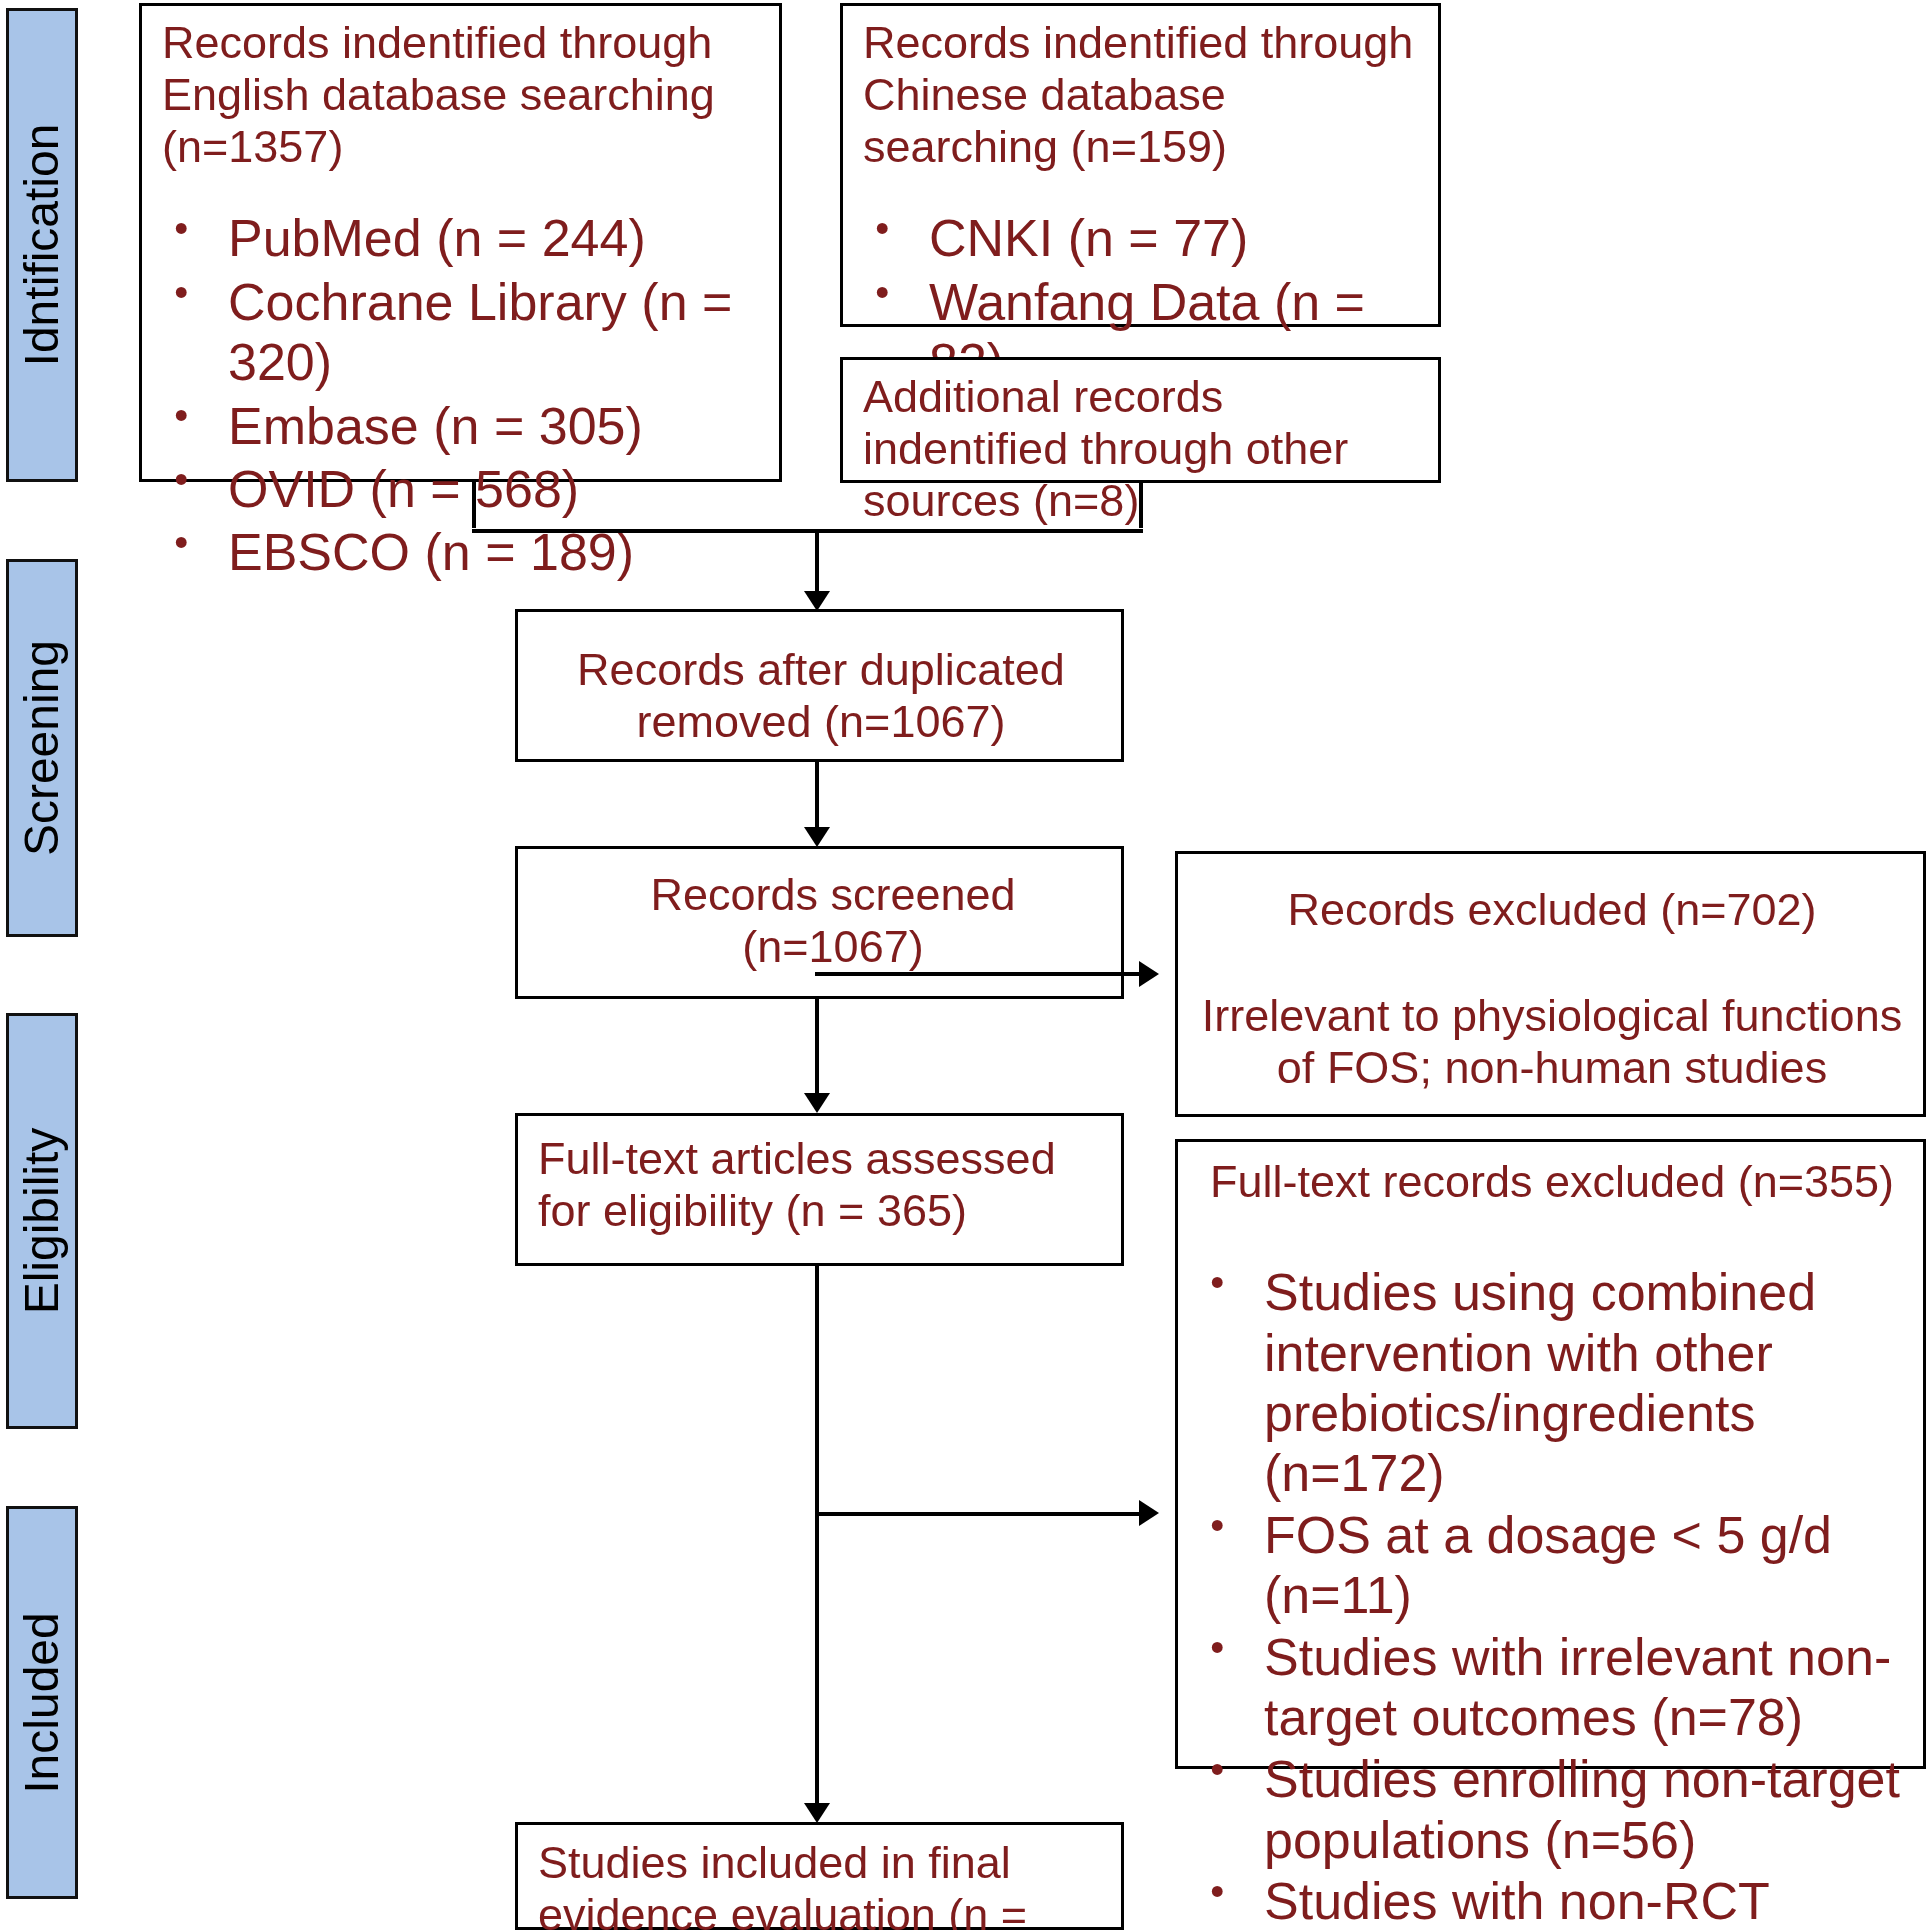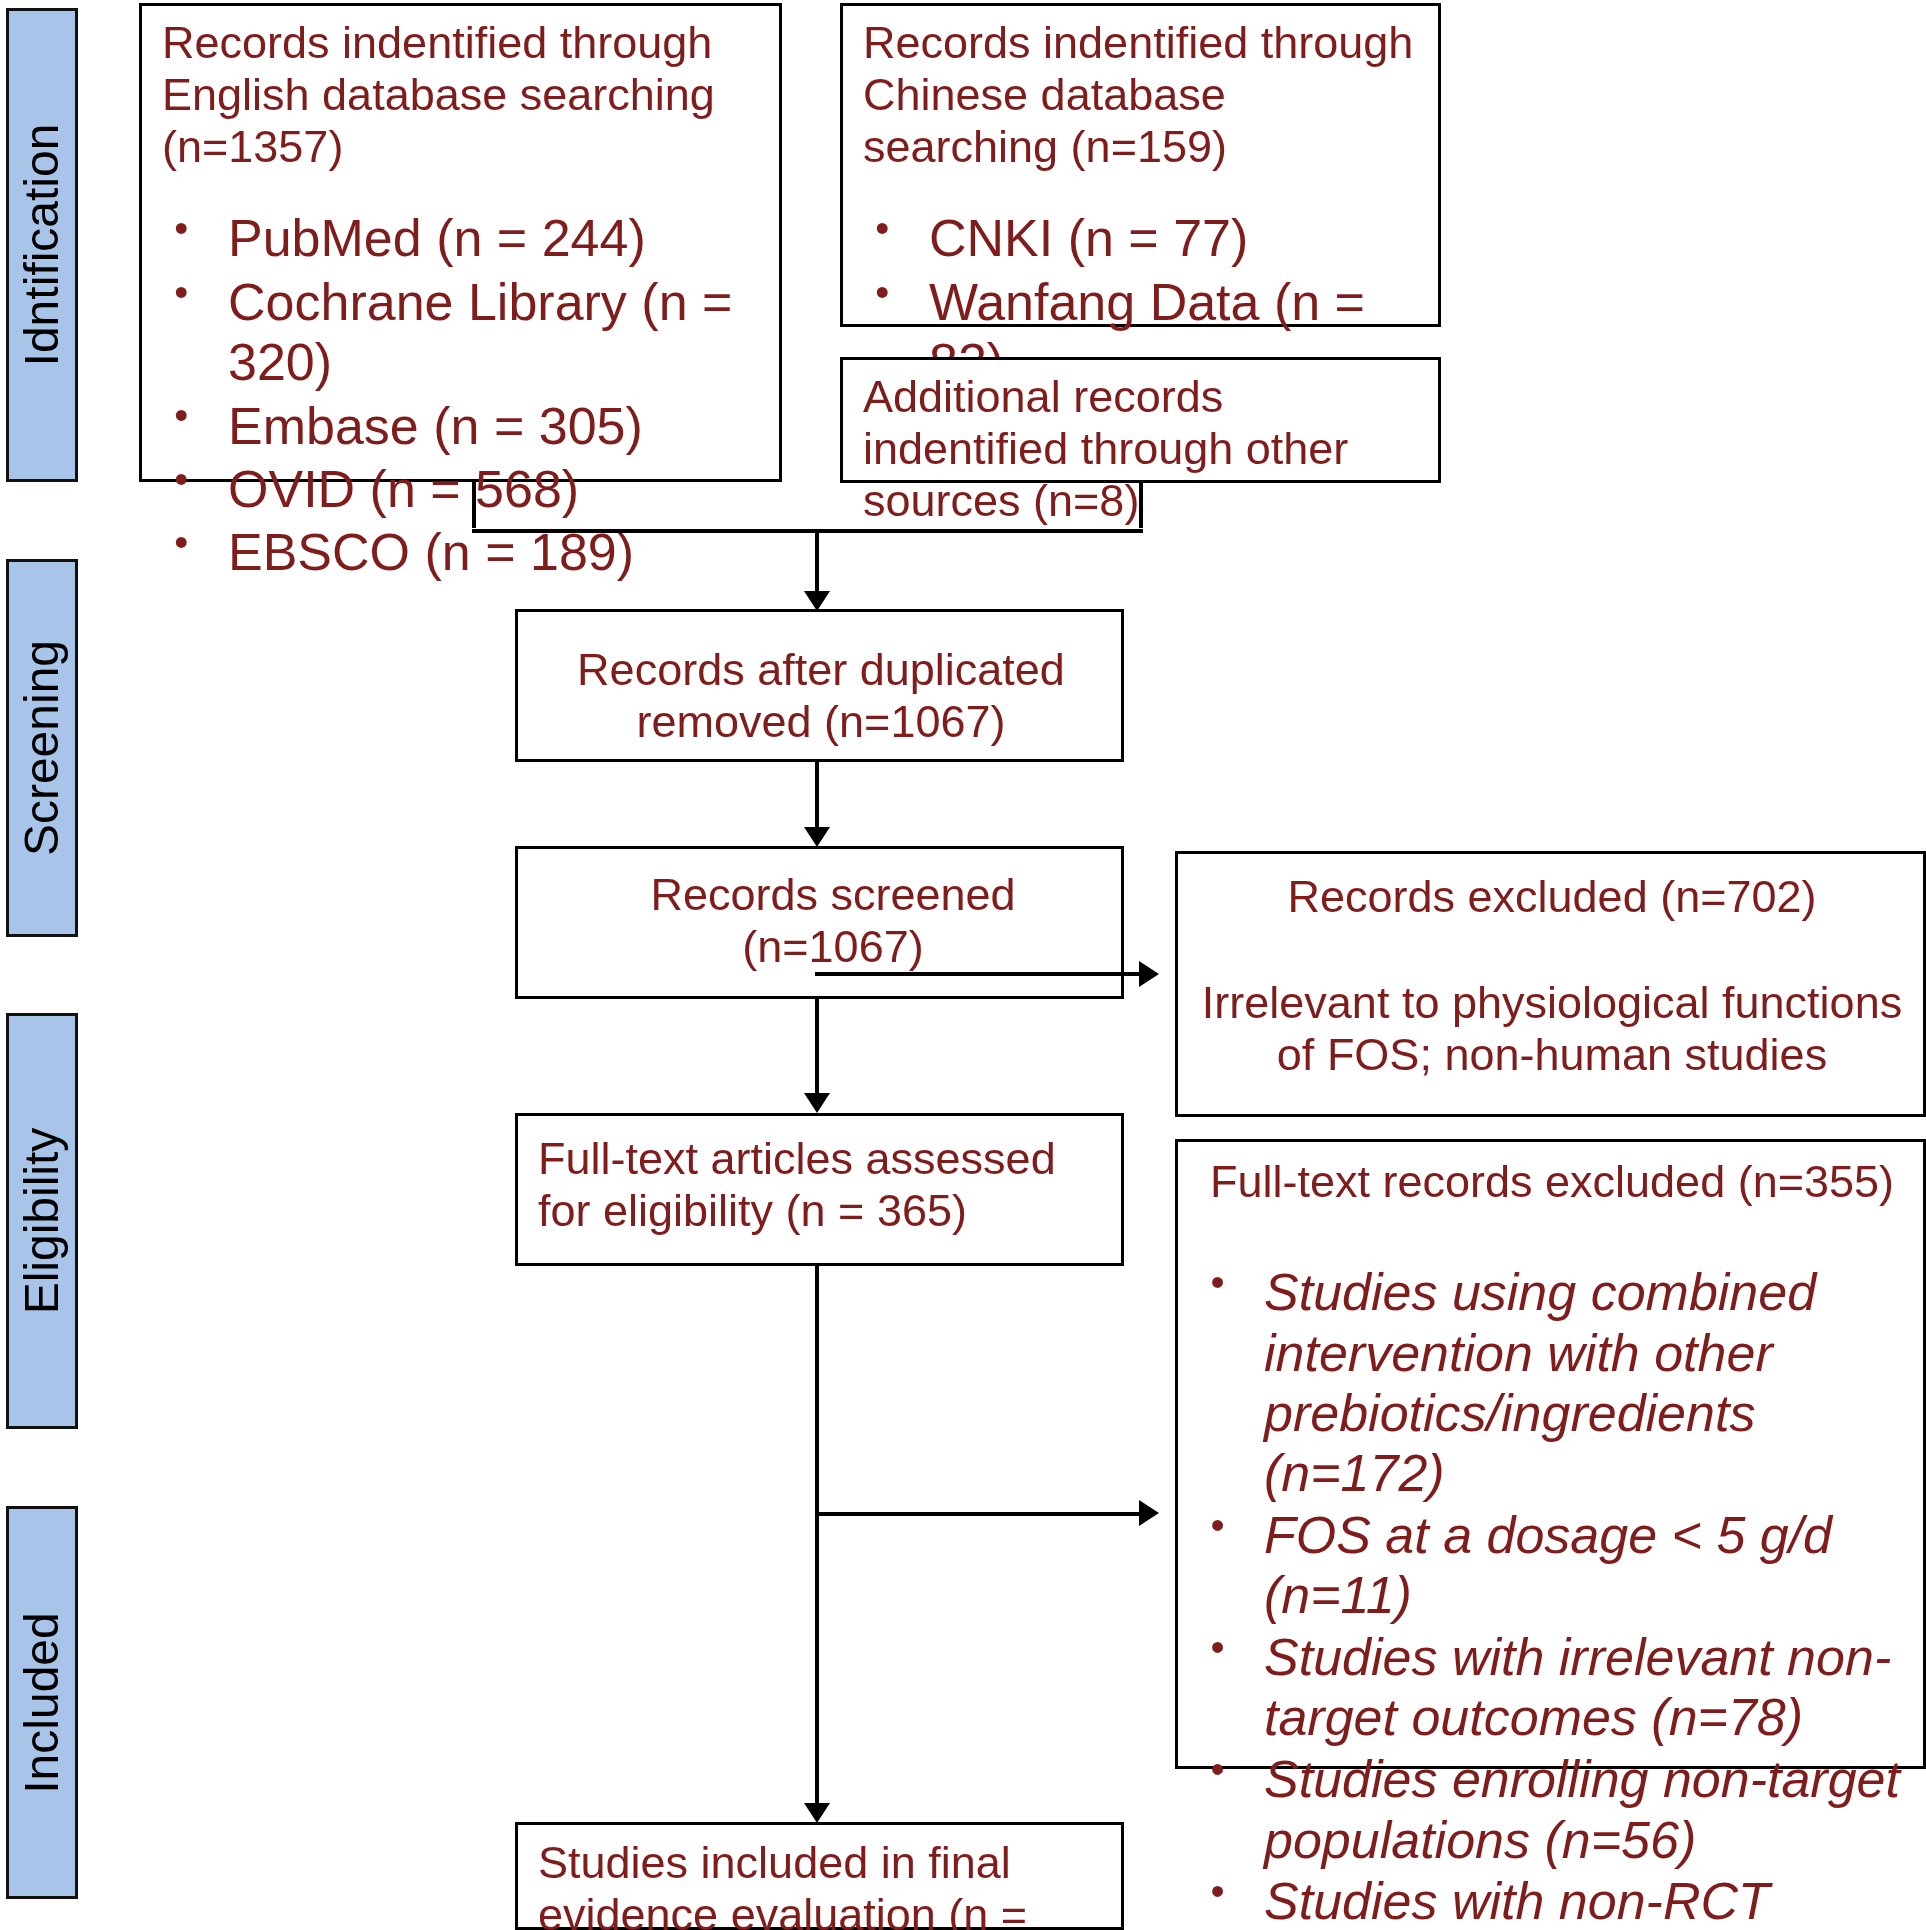--- a/index.html
+++ b/index.html
@@ -64,21 +64,21 @@
     padding-left:66px;
     margin-bottom:3.1px;
   }
   ul.bul li:before{
     content:"\2022";
     position:absolute;
     left:12.3px;
     top:-3.1px;
     font-size:40px;
   }
-  ul.bul.tight li{margin-bottom:1.5px;font-style:italic;}
+  ul.bul.tight li{margin-bottom:1.5px;}
 
   .spacer-sm{height:35px;}
   .spacer-md{height:54px;}
 
   
   .vline{position:absolute;background:#000000;width:3.9px;}
   .hline{position:absolute;background:#000000;height:3.9px;}
   .arrow-d{
     position:absolute;
     width:0;height:0;
@@ -167,21 +167,21 @@
     </div>
   </div>
 
   <div class="vline" style="left:815px;top:999px;height:100px;"></div>
   <div class="arrow-d" style="left:804px;top:1093px;"></div>
 
   <div class="hline" style="left:815px;top:972px;width:324px;"></div>
   <div class="arrow-r" style="left:1139px;top:961px;"></div>
 
   <div class="box" style="left:1175px;top:851px;width:751px;height:266px;">
-    <div class="pad" style="padding-top:17px;">
+    <div class="pad" style="padding-top:30px;">
       <div class="ttl ctr">Records excluded (n=702)</div>
       <div class="spacer-md"></div>
       <div class="ttl ctr">Irrelevant to physiological functions of FOS; non-human studies</div>
     </div>
   </div>
 
   <div class="box" style="left:515px;top:1113px;width:609px;height:153px;">
     <div class="pad" style="padding-top:17px;">
       <div class="ttl">Full-text articles assessed for eligibility (n = 365)</div>
     </div>

